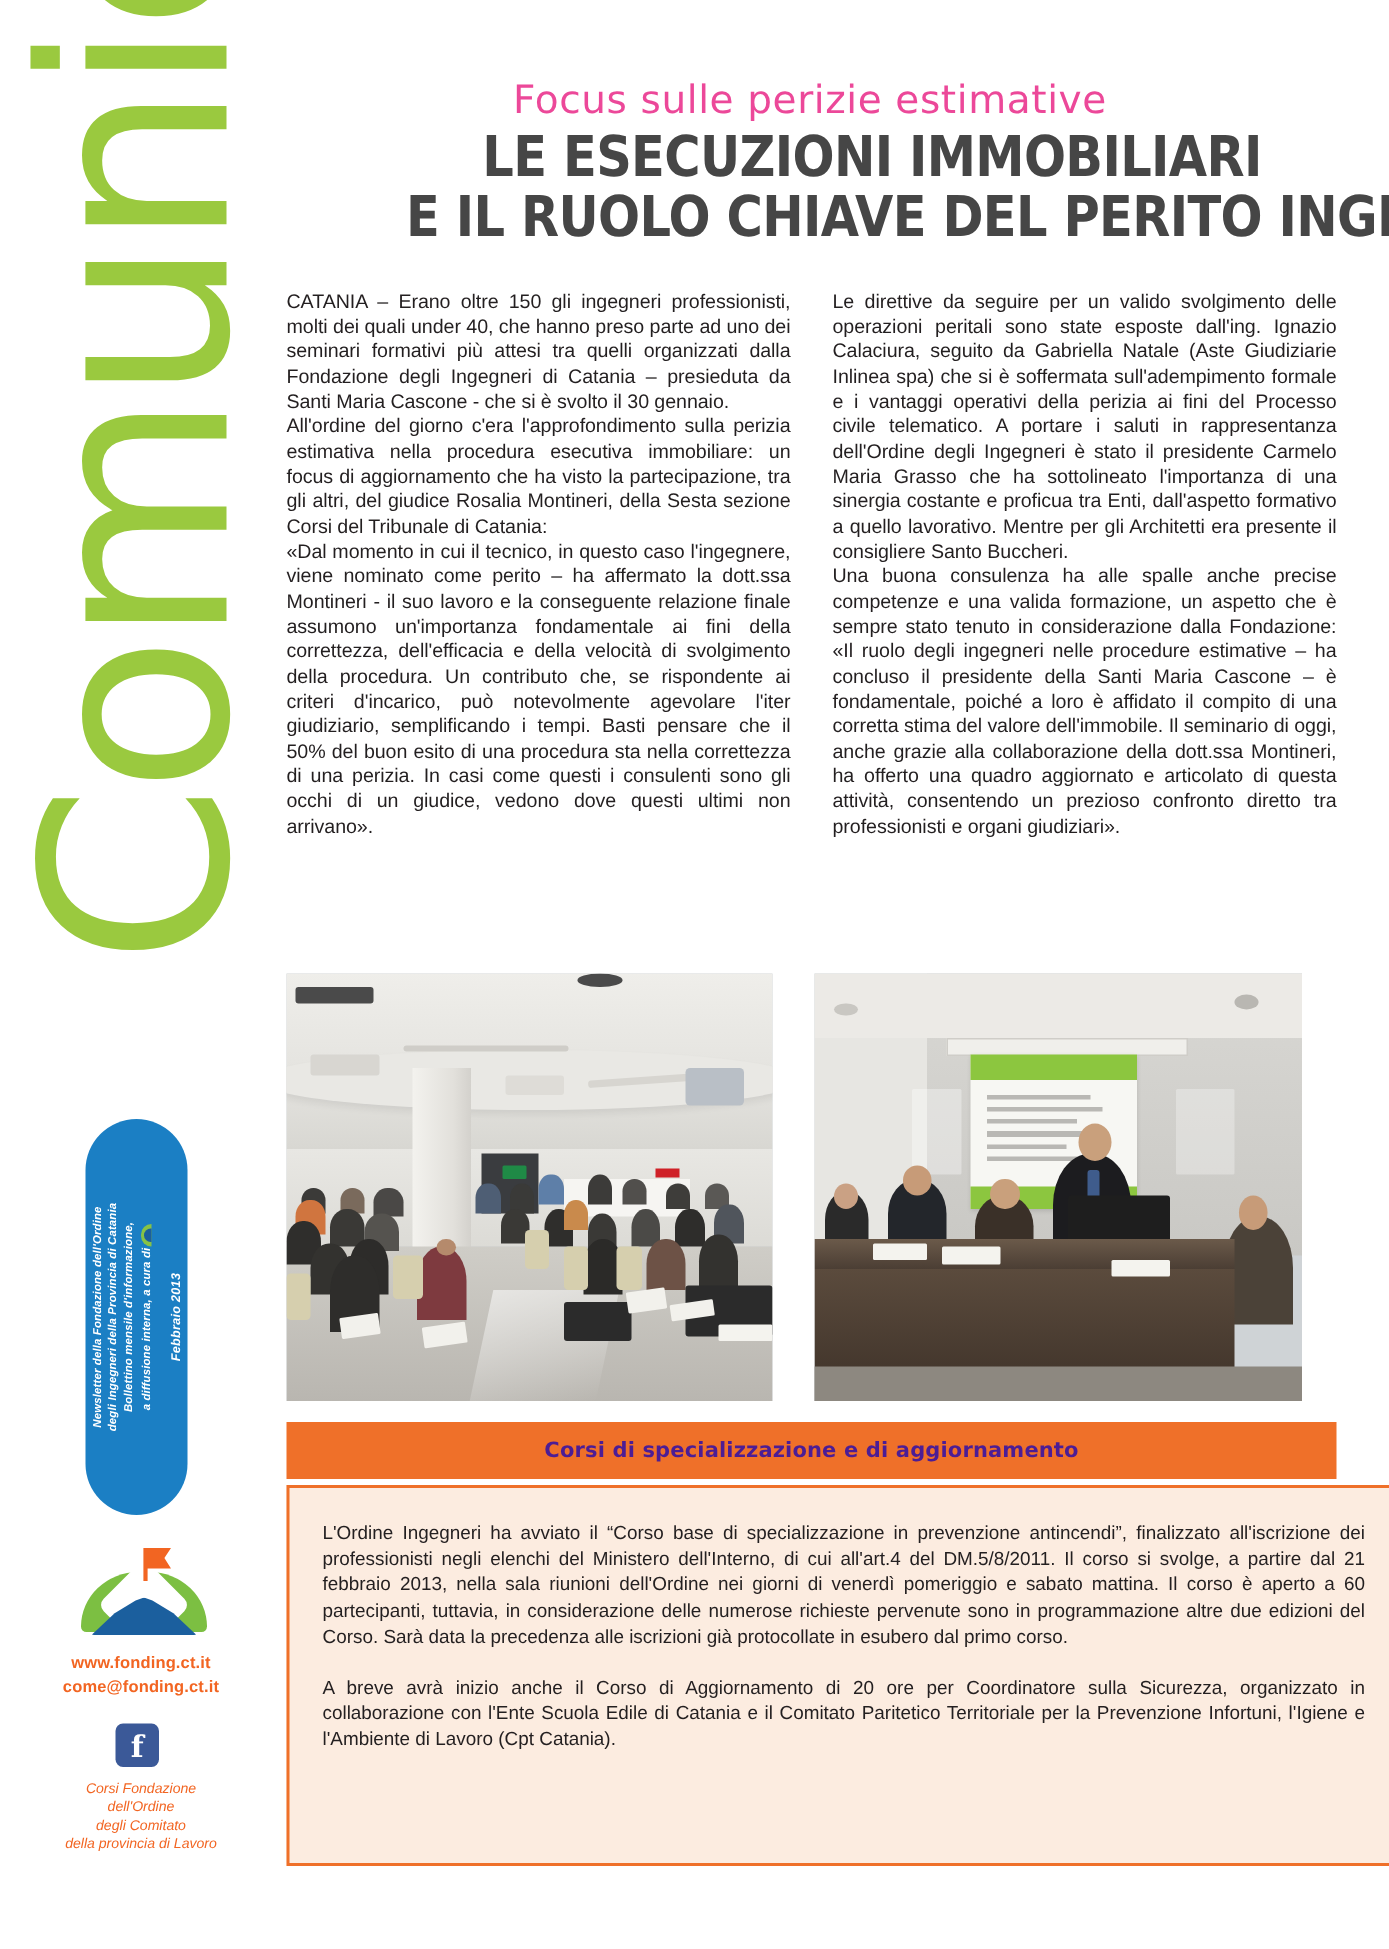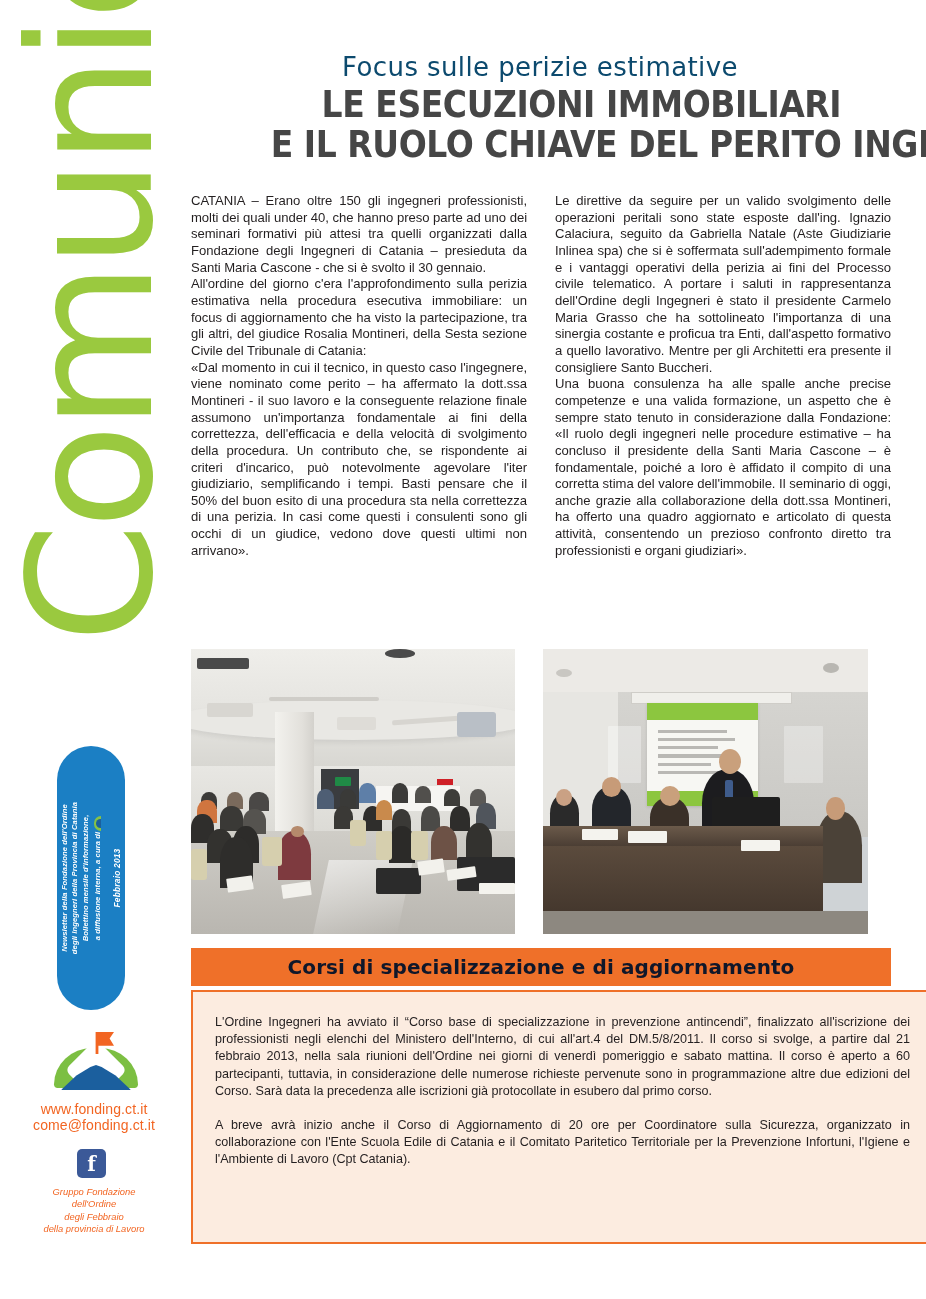--- a/index.html
+++ b/index.html
@@ -66,36 +66,36 @@
     border-radius:60px 60px 3px 3px/46px 46px 3px 3px;
     clip-path:polygon(0% 100%,22% 42%,42% 8%,50% 0%,58% 8%,78% 42%,100% 100%);
   }
   .fl-flag{
     position:absolute;left:40px;top:-2px;width:20px;height:22px;
     background:#f26522;
     clip-path:polygon(0% 0%,100% 0%,78% 30%,100% 62%,22% 62%,22% 100%,8% 100%,8% 0%);
   }
 
   .contact{position:absolute;left:14px;top:1101px;width:160px;text-align:center;}
-  .contact div{color:#f26522;font-size:14px;line-height:16px;letter-spacing:.1px;}
+  .contact div{color:#f26522;font-size:11px;line-height:16px;letter-spacing:.1px;font-weight:bold;}
 
   .fb{
     position:absolute;left:77px;top:1149px;width:29px;height:29px;
     background:#3b5998;border-radius:5px;
     display:flex;align-items:center;justify-content:center;
   }
   .fb span{color:#fff;font-family:"DejaVu Serif",serif;font-weight:bold;font-size:20px;line-height:20px;}
   .fb-cap{position:absolute;left:6px;top:1186px;width:176px;text-align:center;}
   .fb-cap div{color:#f26522;font-size:9.4px;line-height:12.4px;font-style:italic;}
 
   
   .kicker{
     position:absolute;left:190px;top:52px;width:700px;text-align:center;
     font-family:"DejaVu Sans",sans-serif;
-    font-size:26px;color:#0c4a6e;font-weight:400;letter-spacing:.4px;
+    font-size:26px;color:#ec4899;font-weight:400;letter-spacing:.4px;
   }
   .headline{
     position:absolute;left:186px;top:84px;width:706px;text-align:center;
     font-family:"DejaVu Sans",sans-serif;font-weight:bold;color:#464646;
     font-size:37.5px;line-height:40px;letter-spacing:-.5px;
     transform:scaleX(.88);transform-origin:right top;
   }
   .headline .l2{white-space:nowrap;}
 
   
@@ -155,21 +155,21 @@
     background:linear-gradient(180deg,#5b4b3d,#3d3128);}
   .p2-floor{position:absolute;left:0;top:92%;width:100%;height:8%;background:#8d8880;}
   .p2-monitor{position:absolute;left:52%;top:52%;width:21%;height:13%;background:#1e1e1e;border-radius:2px;}
 
   
   .orange-head{
     position:absolute;left:191px;top:948px;width:700px;height:38px;
     background:#ef7029;display:flex;align-items:center;justify-content:center;
   }
   .orange-head span{
-    color:#0f172a;font-weight:bold;font-size:20px;letter-spacing:.1px;
+    color:#4c1d95;font-weight:bold;font-size:14px;letter-spacing:.1px;
     font-family:"DejaVu Sans",sans-serif;
   }
   .orange-body{
     position:absolute;left:191px;top:990px;width:748px;height:254px;
     background:#fcece0;border:2px solid #ef7029;border-right-width:7px;
     box-sizing:border-box;
   }
   .orange-body .inner{
     padding:22px 22px 0 22px;font-size:12.6px;line-height:17.2px;
     text-align:justify;color:#231f20;
@@ -209,37 +209,37 @@
 
     <div class="contact">
       <div>www.fonding.ct.it</div>
       <div>come@fonding.ct.it</div>
     </div>
 
     <div class="fb">
       <span>f</span>
     </div>
     <div class="fb-cap">
-      <div>Gruppo Fondazione</div>
+      <div>Corsi Fondazione</div>
       <div>dell'Ordine</div>
-      <div>degli Febbraio</div>
+      <div>degli Comitato</div>
       <div>della provincia di Lavoro</div>
     </div>
   </div>
 
   <div class="kicker">Focus sulle perizie estimative</div>
   <div class="headline">
     <div class="l1">LE ESECUZIONI IMMOBILIARI</div>
     <div class="l2">E IL RUOLO CHIAVE DEL PERITO INGEGNERE</div>
   </div>
 
   <div class="cols">
     <div class="col">
       <p>CATANIA – Erano oltre 150 gli ingegneri professionisti, molti dei quali under 40, che hanno preso parte ad uno dei seminari formativi più attesi tra quelli organizzati dalla Fondazione degli Ingegneri di Catania – presieduta da Santi Maria Cascone - che si è svolto il 30 gennaio.</p>
-      <p>All'ordine del giorno c'era l'approfondimento sulla perizia estimativa nella procedura esecutiva immobiliare: un focus di aggiornamento che ha visto la partecipazione, tra gli altri, del giudice Rosalia Montineri, della Sesta sezione Civile del Tribunale di Catania:</p>
+      <p>All'ordine del giorno c'era l'approfondimento sulla perizia estimativa nella procedura esecutiva immobiliare: un focus di aggiornamento che ha visto la partecipazione, tra gli altri, del giudice Rosalia Montineri, della Sesta sezione Corsi del Tribunale di Catania:</p>
       <p>«Dal momento in cui il tecnico, in questo caso l'ingegnere, viene nominato come perito – ha affermato la dott.ssa Montineri - il suo lavoro e la conseguente relazione finale assumono un'importanza fondamentale ai fini della correttezza, dell'efficacia e della velocità di svolgimento della procedura. Un contributo che, se rispondente ai criteri d'incarico, può notevolmente agevolare l'iter giudiziario, semplificando i tempi. Basti pensare che il 50% del buon esito di una procedura sta nella correttezza di una perizia. In casi come questi i consulenti sono gli occhi di un giudice, vedono dove questi ultimi non arrivano».</p>
     </div>
     <div class="col right">
       <p>Le direttive da seguire per un valido svolgimento delle operazioni peritali sono state esposte dall'ing. Ignazio Calaciura, seguito da Gabriella Natale (Aste Giudiziarie Inlinea spa) che si è soffermata sull'adempimento formale e i vantaggi operativi della perizia ai fini del Processo civile telematico. A portare i saluti in rappresentanza dell'Ordine degli Ingegneri è stato il presidente Carmelo Maria Grasso che ha sottolineato l'importanza di una sinergia costante e proficua tra Enti, dall'aspetto formativo a quello lavorativo. Mentre per gli Architetti era presente il consigliere Santo Buccheri.</p>
       <p>Una buona consulenza ha alle spalle anche precise competenze e una valida formazione, un aspetto che è sempre stato tenuto in considerazione dalla Fondazione: «Il ruolo degli ingegneri nelle procedure estimative – ha concluso il presidente della Santi Maria Cascone – è fondamentale, poiché a loro è affidato il compito di una corretta stima del valore dell'immobile. Il seminario di oggi, anche grazie alla collaborazione della dott.ssa Montineri, ha offerto una quadro aggiornato e articolato di questa attività, consentendo un prezioso confronto diretto tra professionisti e organi giudiziari».</p>
     </div>
     <div class="clear"></div>
   </div>
 
   <div class="photo photo-l">

